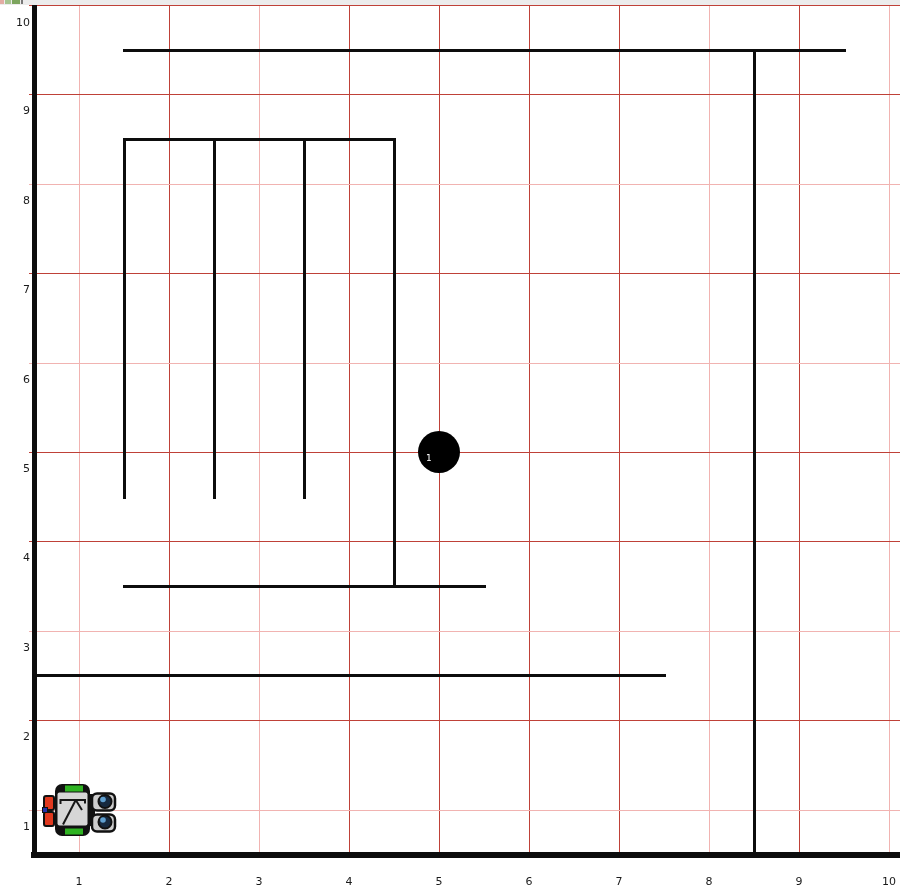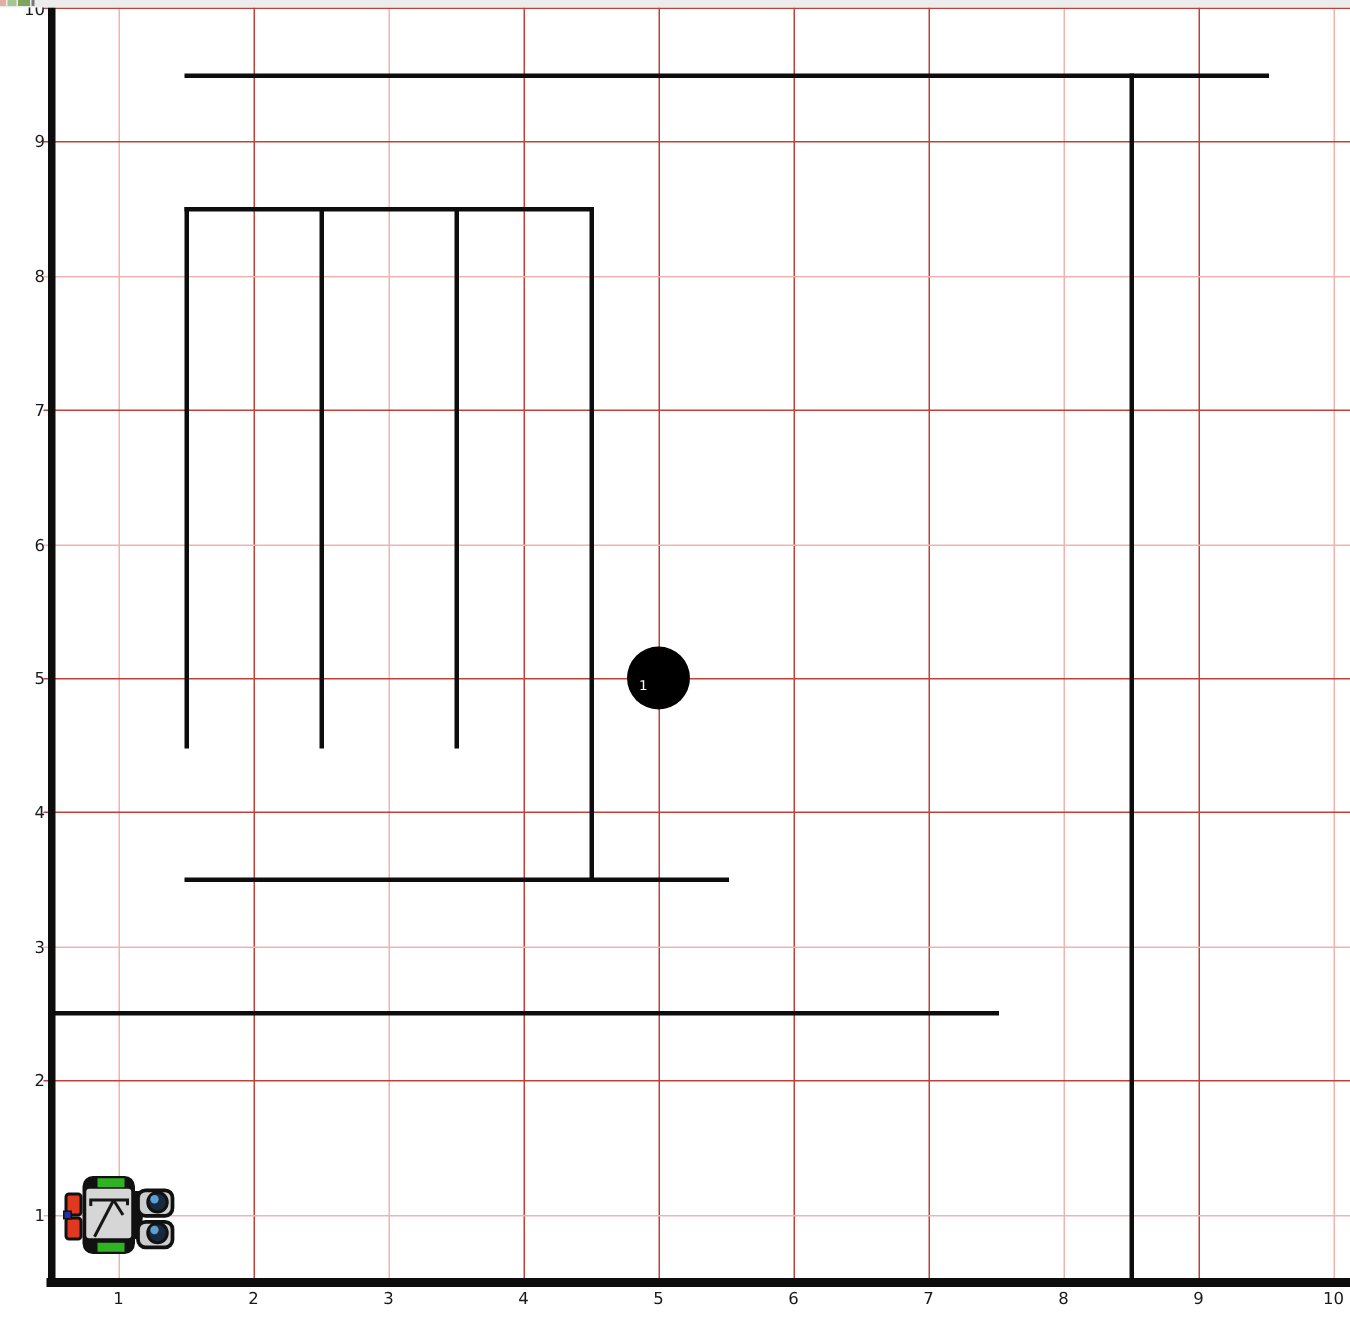--- a/index.html
+++ b/index.html
@@ -2,21 +2,21 @@
 <html><head>
 <meta charset="utf-8">
 <style>
   html,body{margin:0;padding:0;background:#ffffff;}
   #stage{
     position:relative;width:900px;height:894px;overflow:hidden;
     background:#ffffff;font-family:"DejaVu Sans",sans-serif;
   }
   .gridline{position:absolute;z-index:5;}
   .wall{position:absolute;z-index:20;}
-  .axis-label{position:absolute;z-index:10;font-size:11px;color:#1a1a1a;line-height:11px;}
+  .axis-label{position:absolute;z-index:10;font-size:11px;color:#1a1a1a;line-height:11px;margin-top:16px;}
   .x-label{transform:translateX(-50%);}
   .y-label{width:30px;text-align:right;}
   #top-strip{position:absolute;left:0;top:0;width:900px;height:5px;z-index:50;}
   .strip-frag{position:absolute;top:0;height:4px;}
   #puck{position:absolute;z-index:30;border-radius:50%;}
   #puck-label{position:absolute;font-size:9px;line-height:9px;font-family:"DejaVu Sans",sans-serif;}
   #robot{position:absolute;z-index:40;}
 </style>
 </head>
 <body>

